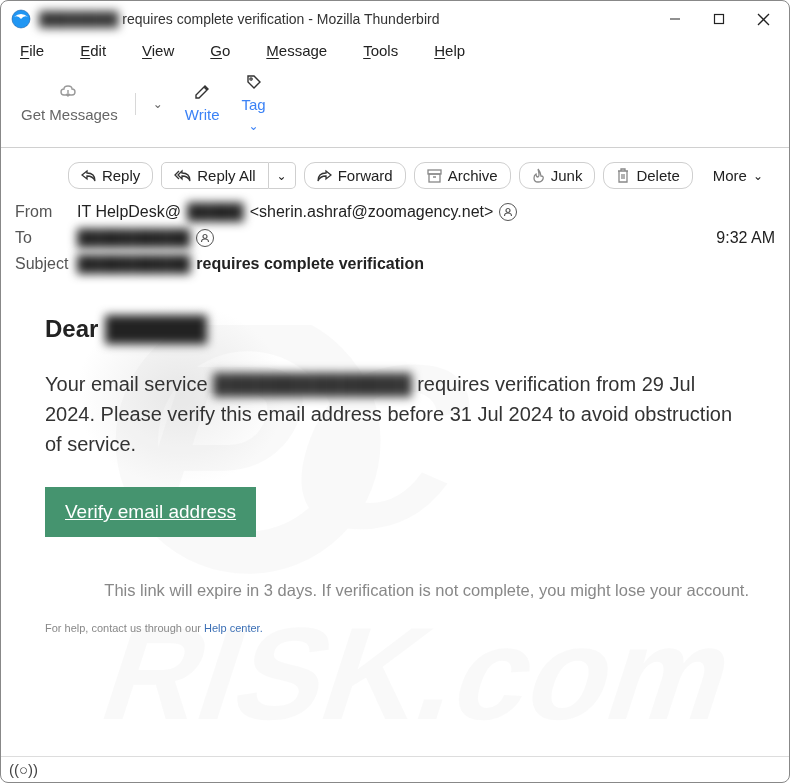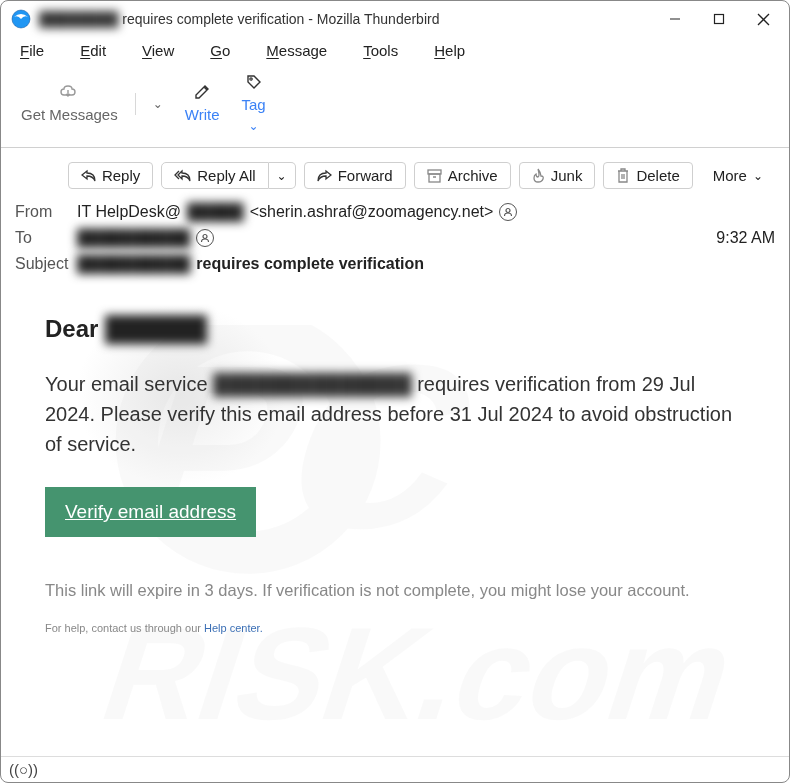--- a/index.html
+++ b/index.html
@@ -50,21 +50,21 @@
 .tb1-btn.enabled { color: #3b82f6; }
 .tb1-sep { border-left: 1px solid #d8d8d8; height: 22px; margin: 0 3px; }
 .chev { font-size: 12px; }
 .msghdr { padding: 10px 14px 8px 14px; }
 .actionbar {
   display: flex; align-items: center; gap: 8px; justify-content: flex-end;
   padding: 4px 0 10px 0; flex-wrap: nowrap;
 }
 .act-btn {
   display: flex; align-items: center; gap: 6px;
-  border: 1px solid #cfcfcf; border-radius: 4px;
+  border: 1px solid #cfcfcf; border-radius: 11px;
   padding: 4px 12px; font-size: 15px; color: #222; background: #fff;
   white-space: nowrap;
 }
 .act-btn.chev-only { padding: 4px 8px; }
 .act-btn.noborder { border: none; }
 .hdrrow { display: flex; align-items: center; padding: 4px 0; font-size: 16px; color: #222; }
 .hdrlbl { width: 62px; color: #555; }
 .hdrval { flex: 1; display: flex; align-items: flex-end; gap: 6px; flex-wrap: wrap; }
 .hdrtime { color: #222; font-size: 16px; }
 .contact-icon {
@@ -85,21 +85,21 @@
   pointer-events: none; z-index: 0;
   opacity: 0.1;
 }
 .msgbody > *:not(.watermark){ position: relative; z-index: 1; }
 .greet { font-size: 24px; font-weight: 700; color: #222; margin-bottom: 26px; }
 .bodytext { font-size: 20px; color: #333; line-height: 1.5; margin-bottom: 28px; }
 .verify-btn {
   display: inline-block; background: #45946f; color: #fff;
   font-size: 19px; padding: 14px 20px; text-decoration: underline;
 }
-.footer1 { font-size: 16.5px; color: #888; margin-top: 44px; }
+.footer1 { font-size: 16.5px; color: #888; margin-top: 44px; text-align: right; }
 .footer2 { font-size: 11px; color: #888; margin-top: 22px; }
 .footer2 .link { color: #3b6fb5; }
 .statusbar {
   position: absolute; bottom: 0; left: 0; right: 0;
   height: 26px; border-top: 1px solid #ddd;
   display: flex; align-items: center; padding: 0 8px;
 }
 .stat-icon { font-size: 15px; color: #444; }
 svg { display: block; }
 </style>

